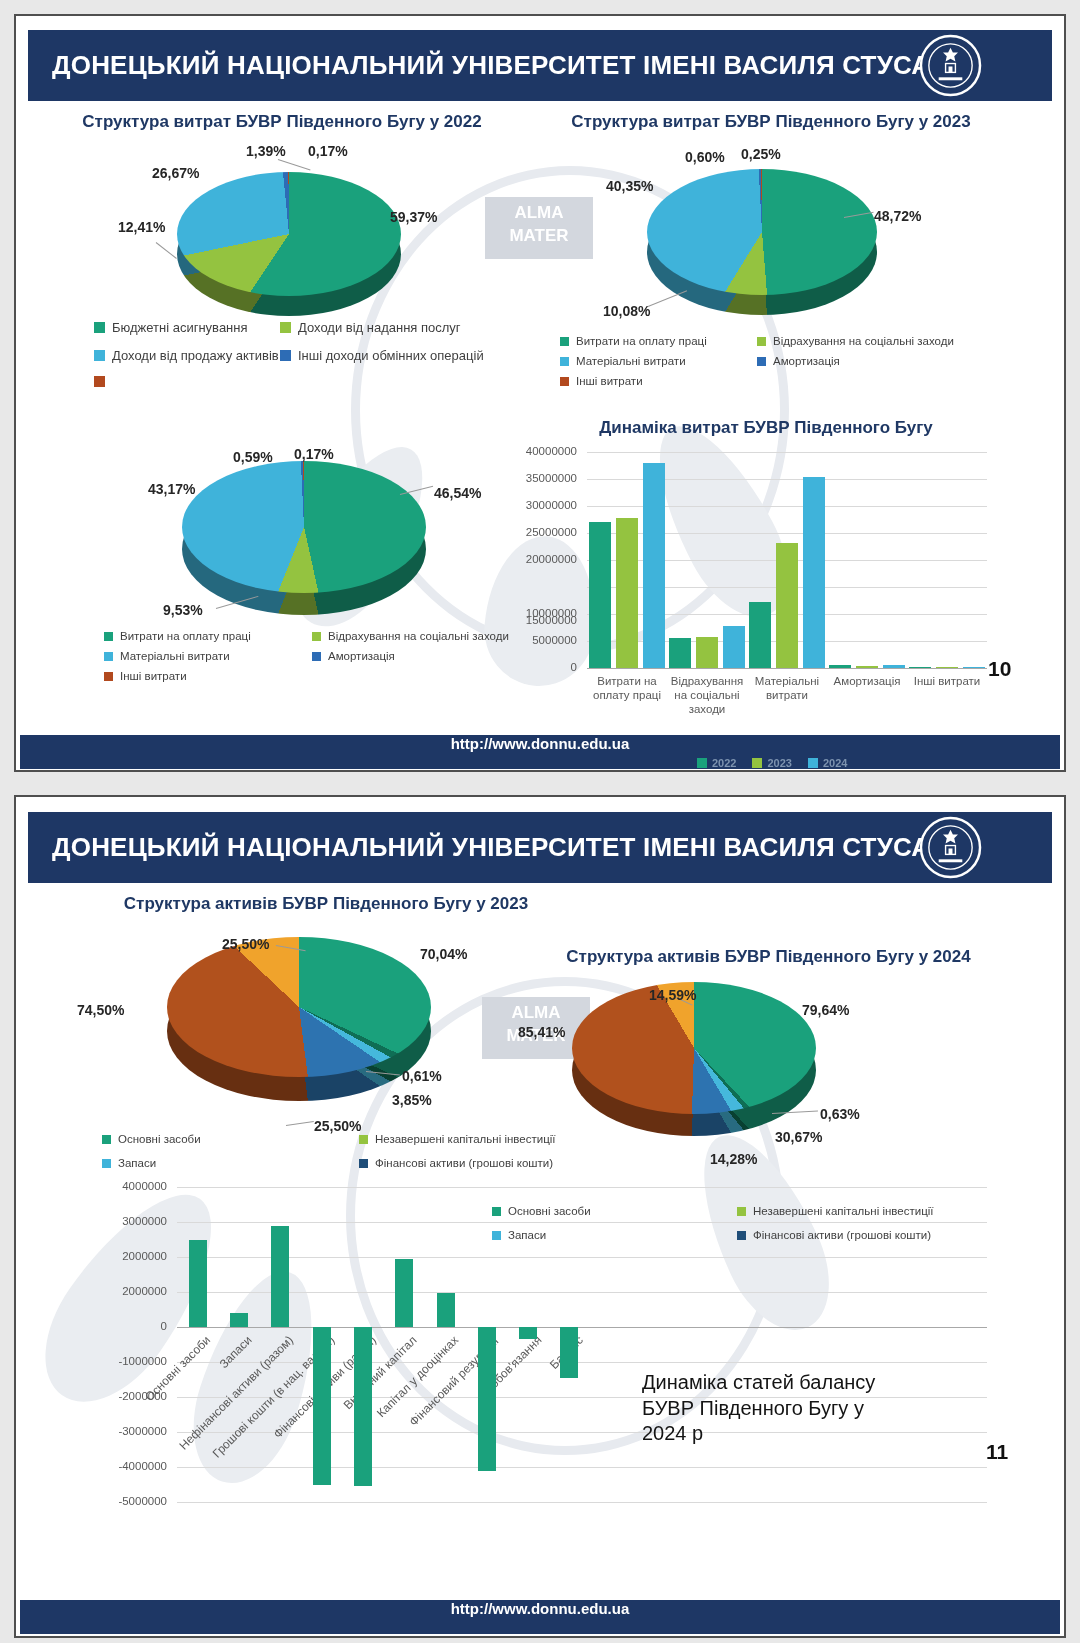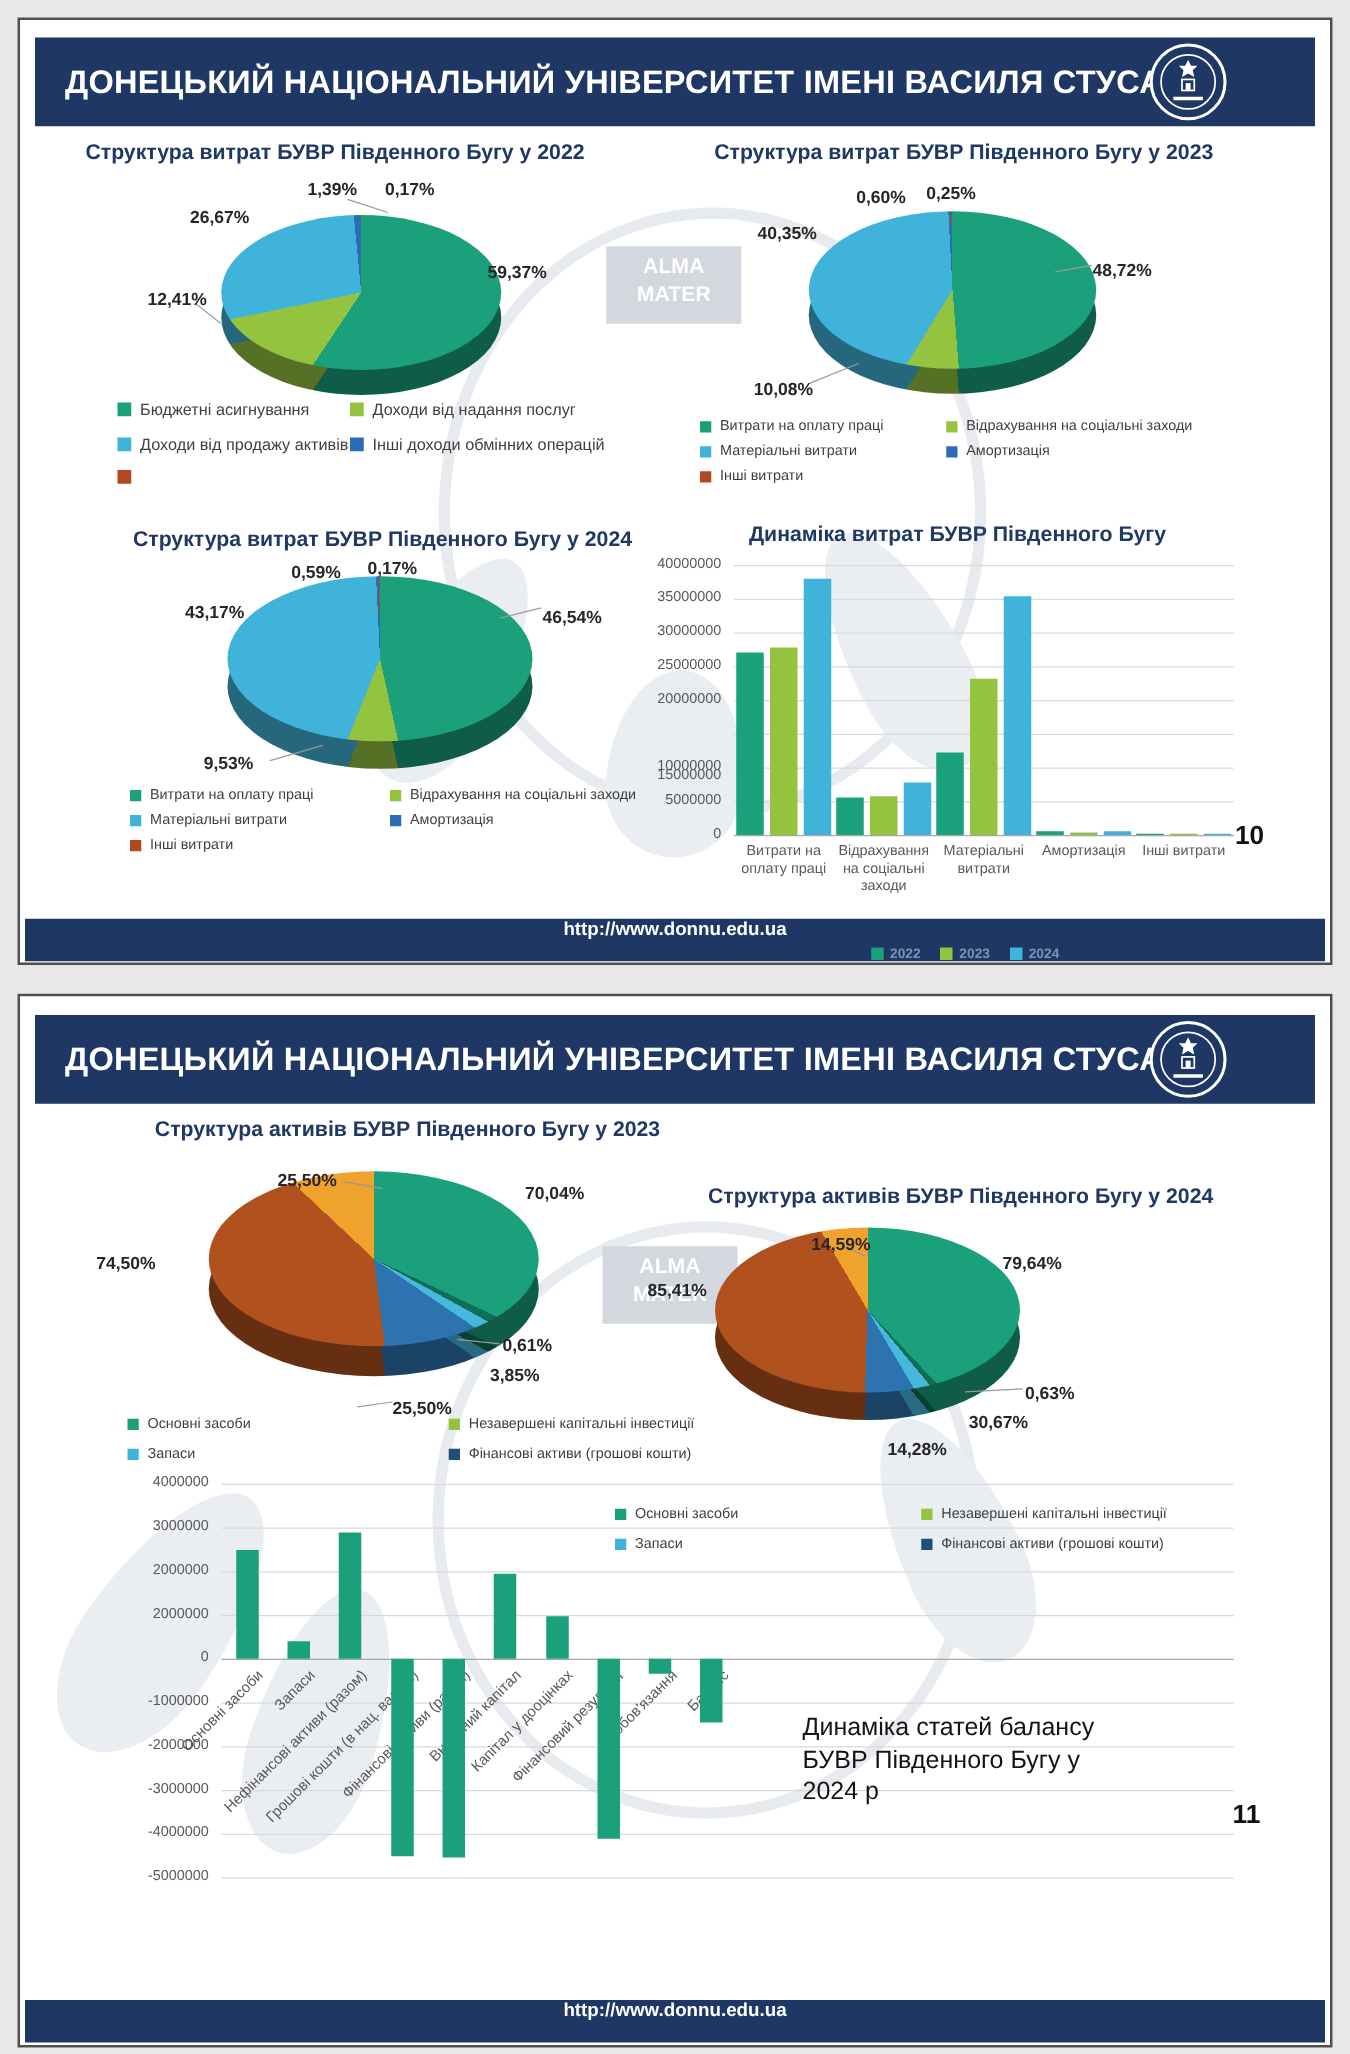--- a/index.html
+++ b/index.html
@@ -64,27 +64,27 @@
       <svg class="hdr-logo" viewBox="0 0 64 64">
         <circle cx="32" cy="32" r="30" fill="#1e3765" stroke="#fff" stroke-width="2.5"></circle>
         <circle cx="32" cy="32" r="22" fill="none" stroke="#fff" stroke-width="1.4"></circle>
         <path d="M32 14l2.4 4.8h5.2l-3.8 3.8 1.2 5.4-5-2.9-5 2.9 1.2-5.4-3.8-3.8h5.2z" fill="#fff"></path>
         <rect x="27" y="30" width="10" height="9" fill="none" stroke="#fff" stroke-width="1.4"></rect>
         <rect x="30" y="33" width="4" height="6" fill="#fff"></rect>
         <path d="M20 44h24v3H20z" fill="#fff"></path>
       </svg>
     </div>
 
-    <div class="ctitle" style="left:12px;top:96px;width:480px;">Структура витрат БУВР Південного Бугу у 2022</div>
+    <div class="ctitle" style="left:26px;top:96px;width:480px;">Структура витрат БУВР Південного Бугу у 2022</div>
     <div class="pie" style="left:161px;top:156px;width:224px;height:124px;">
         <div class="pie-face" style="top: 20px; background: conic-gradient(rgb(15, 93, 72) 0%, rgb(15, 93, 72) 59.37%, rgb(86, 113, 37) 59.37%, rgb(86, 113, 37) 71.78%, rgb(37, 104, 126) 71.78%, rgb(37, 104, 126) 98.45%, rgb(26, 63, 105) 98.45%, rgb(26, 63, 105) 99.84%, rgb(103, 42, 17) 99.84%, rgb(103, 42, 17) 100.01%);"></div>
         <div class="pie-face" style="background: conic-gradient(rgb(26, 161, 124) 0%, rgb(26, 161, 124) 59.37%, rgb(148, 195, 64) 59.37%, rgb(148, 195, 64) 71.78%, rgb(63, 179, 218) 71.78%, rgb(63, 179, 218) 98.45%, rgb(45, 108, 181) 98.45%, rgb(45, 108, 181) 99.84%, rgb(178, 73, 30) 99.84%, rgb(178, 73, 30) 100.01%);"></div>
       </div>
     <span class="plabel" style="left:374px;top:193px;">59,37%</span>
-    <span class="plabel" style="left:102px;top:215px;">12,41%</span>
+    <span class="plabel" style="left:102px;top:203px;">12,41%</span>
     <span class="plabel" style="left:136px;top:149px;">26,67%</span>
     <span class="plabel" style="left:230px;top:127px;">1,39%</span>
     <span class="plabel" style="left:292px;top:127px;">0,17%</span>
     <div class="lead" style="left:262px;top:143px;width:34px;transform:rotate(18deg);"></div>
     <div class="lead" style="left:140px;top:226px;width:26px;transform:rotate(38deg);"></div>
     <div class="leg" style="left:78px;top:304px;">
       <div class="leg-item">
           <span class="sw" style="background: rgb(26, 161, 124);"></span>
           <span>Бюджетні асигнування</span>
         </div>
@@ -138,21 +138,20 @@
       <div class="leg-item">
           <span class="sw" style="background: rgb(148, 195, 64);"></span>
           <span>Відрахування на соціальні заходи</span>
         </div>
       <div class="leg-item">
           <span class="sw" style="background: rgb(45, 108, 181);"></span>
           <span>Амортизація</span>
         </div>
     </div>
 
-    <div class="ctitle" style="left:55px;top:406px;width:470px;">Структура витрат БУВР Південного Бугу у 2024</div>
     <div class="pie" style="left:166px;top:445px;width:244px;height:132px;">
         <div class="pie-face" style="top: 22px; background: conic-gradient(rgb(15, 93, 72) 0%, rgb(15, 93, 72) 46.54%, rgb(86, 113, 37) 46.54%, rgb(86, 113, 37) 56.07%, rgb(37, 104, 126) 56.07%, rgb(37, 104, 126) 99.24%, rgb(26, 63, 105) 99.24%, rgb(26, 63, 105) 99.83%, rgb(103, 42, 17) 99.83%, rgb(103, 42, 17) 100%);"></div>
         <div class="pie-face" style="background: conic-gradient(rgb(26, 161, 124) 0%, rgb(26, 161, 124) 46.54%, rgb(148, 195, 64) 46.54%, rgb(148, 195, 64) 56.07%, rgb(63, 179, 218) 56.07%, rgb(63, 179, 218) 99.24%, rgb(45, 108, 181) 99.24%, rgb(45, 108, 181) 99.83%, rgb(178, 73, 30) 99.83%, rgb(178, 73, 30) 100%);"></div>
       </div>
     <span class="plabel" style="left:418px;top:469px;">46,54%</span>
     <span class="plabel" style="left:147px;top:586px;">9,53%</span>
     <span class="plabel" style="left:132px;top:465px;">43,17%</span>
     <span class="plabel" style="left:217px;top:433px;">0,59%</span>
     <span class="plabel" style="left:278px;top:430px;">0,17%</span>
     <div class="lead" style="left:384px;top:478px;width:34px;transform:rotate(-14deg);"></div>

